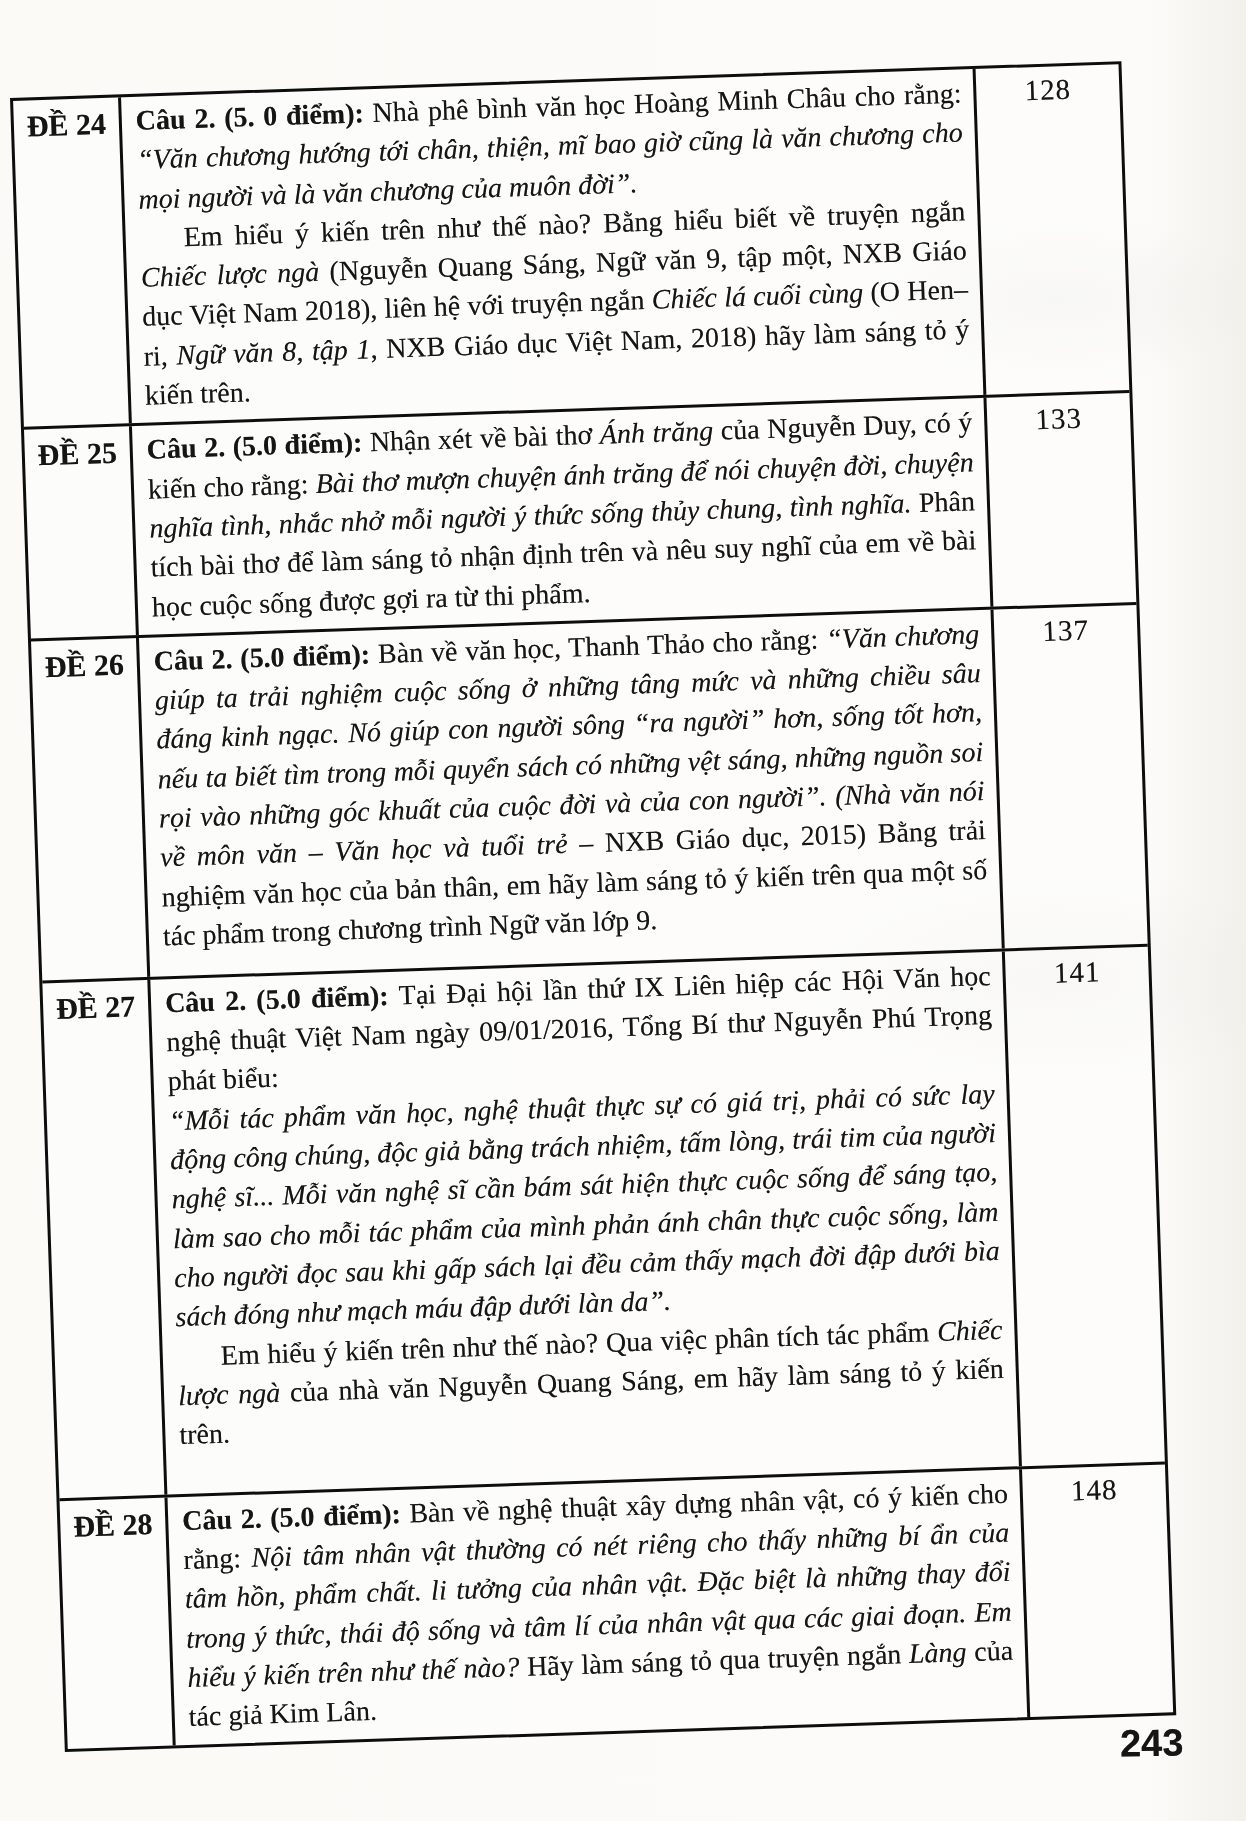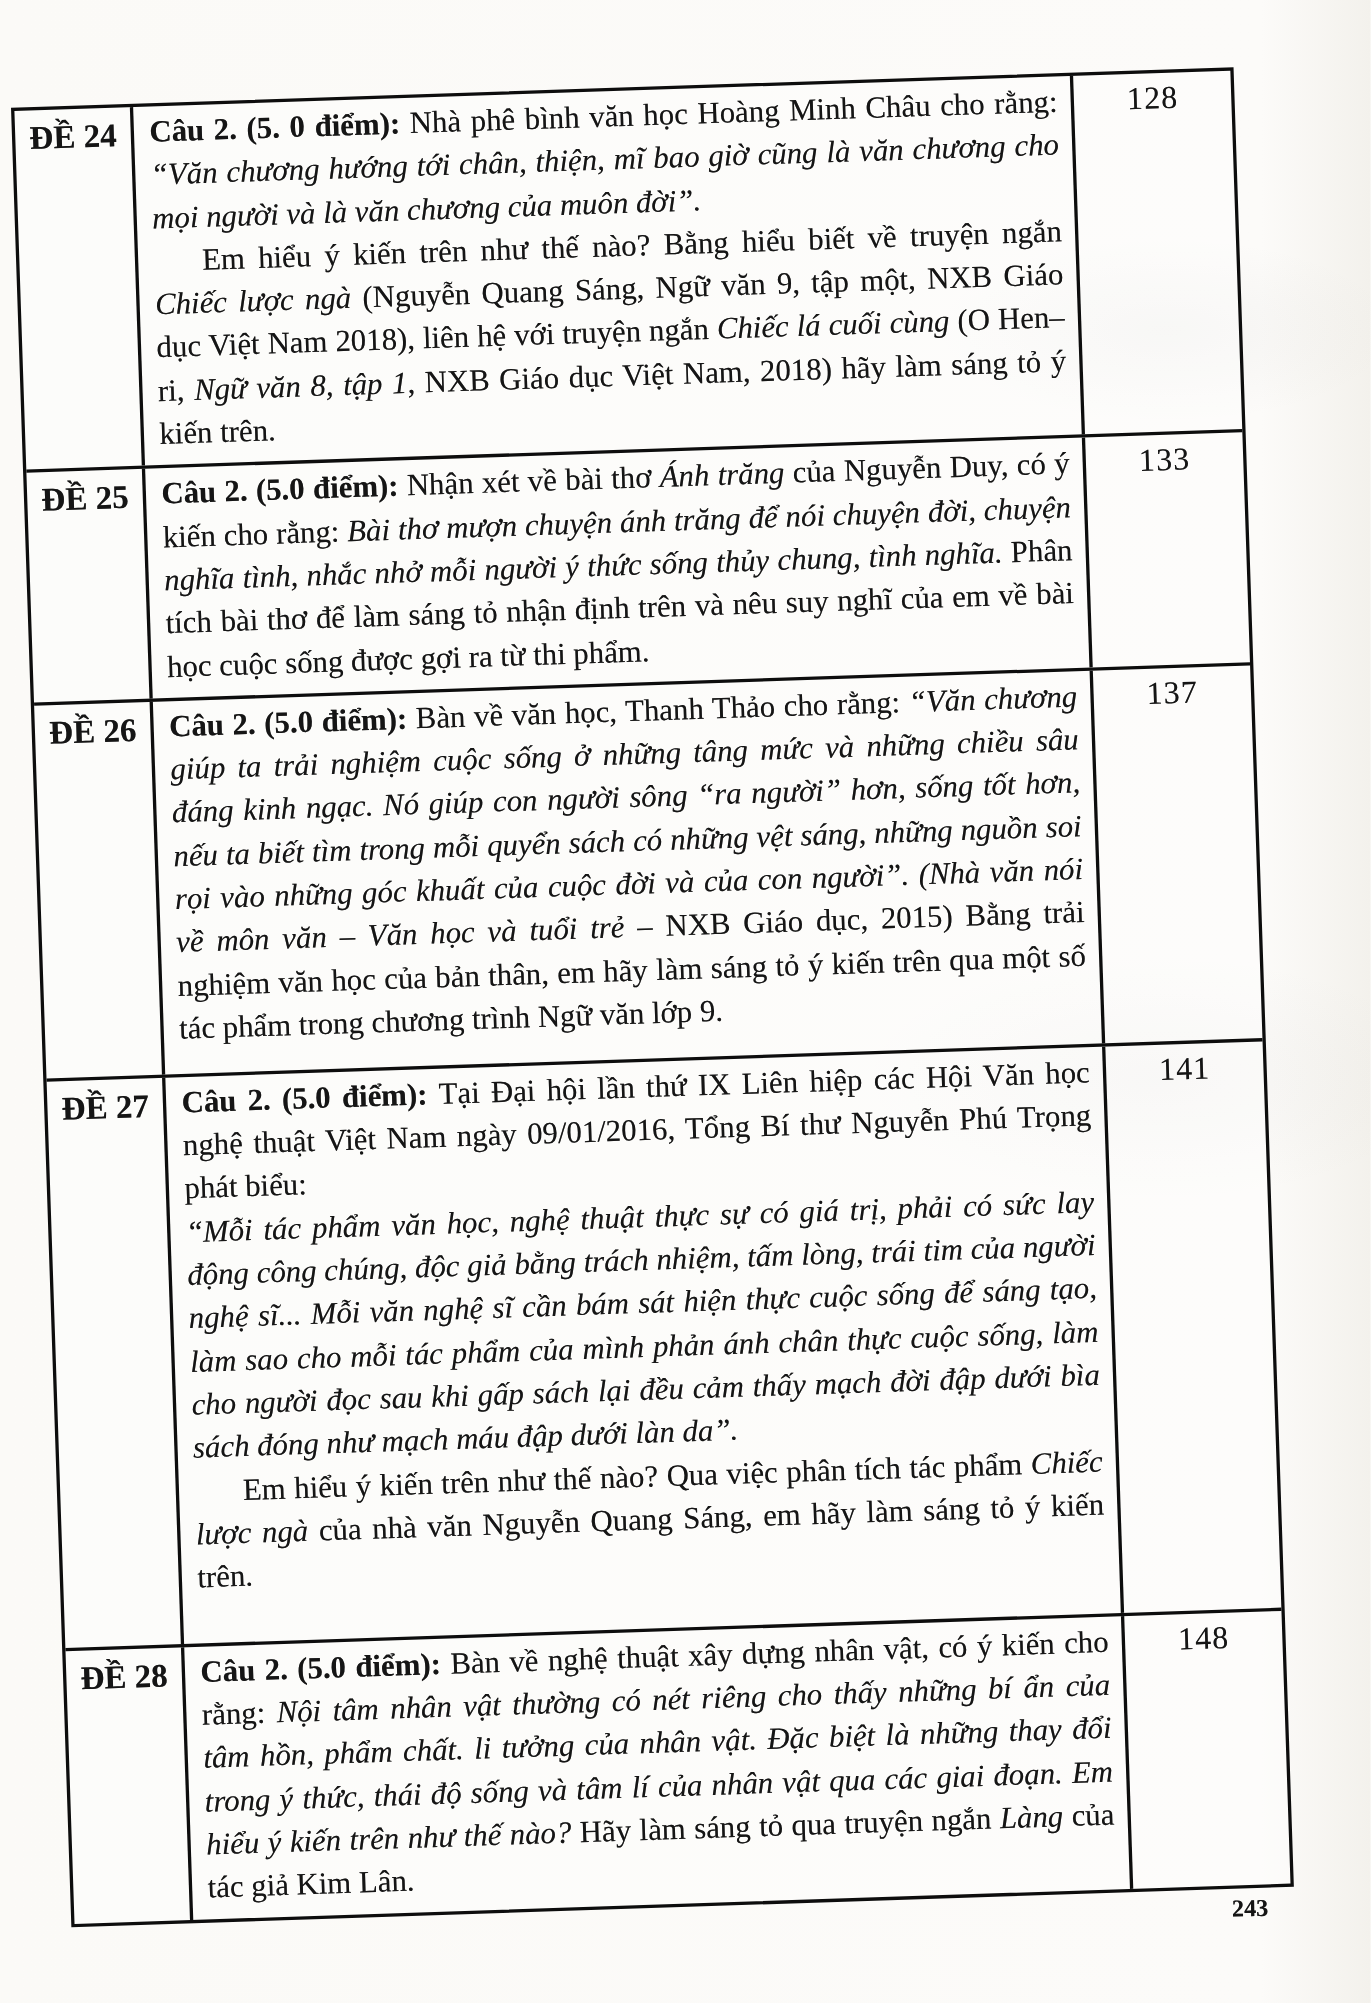--- a/index.html
+++ b/index.html
@@ -39,22 +39,22 @@
     padding:4px 12px 8px 14px;min-width:0;
   }
   .qpara{margin:0;font-size:28px;line-height:39.3px;text-align:justify;}
   .qpara.indent{text-indent:44px;}
   .seg-bold{font-weight:bold;}
   .seg-italic{font-style:italic;}
   .cell-p{width:143px;flex:0 0 auto;text-align:center;padding-top:7px;}
   .page-num{font-size:29px;letter-spacing:1px;}
   .footer-page-num{
     position:absolute;left:1120px;top:1722px;
-    font-size:22px;font-weight:bold;transform:rotate(-0.8deg);
-    font-family:Liberation Serif, serif;
+    font-size:38px;font-weight:bold;transform:rotate(-0.8deg);
+    font-family:Liberation Sans, sans-serif;
   }
 </style>
 </head>
 <body>
 
 <div class="page">
   <div class="doc-rotate">
     <div>
         <div class="trow">
           <div class="cell cell-de"><span class="de-label">ĐỀ 24</span></div>

